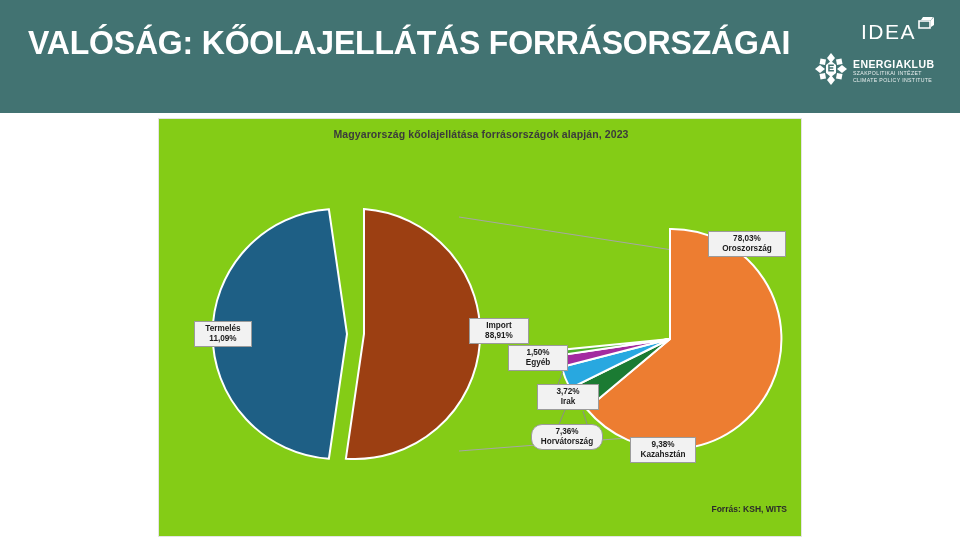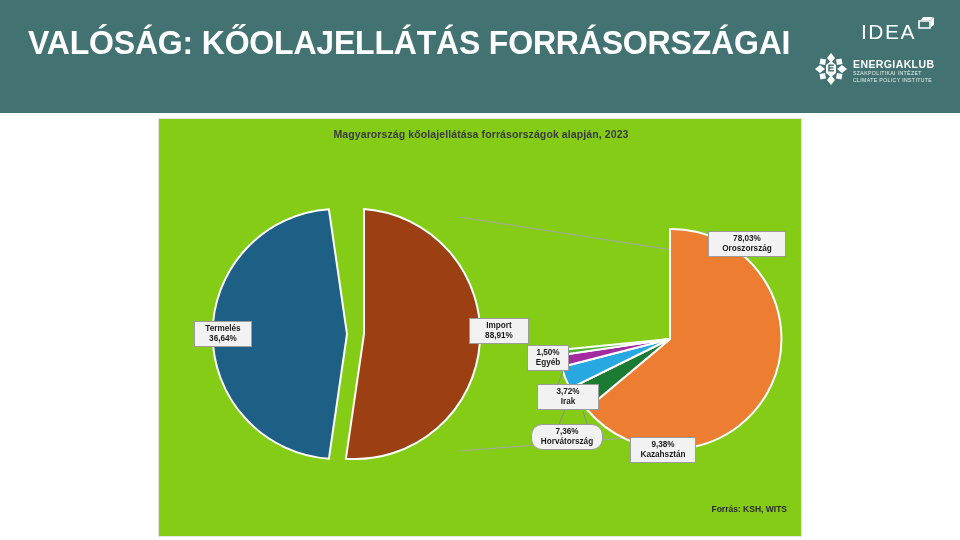--- a/index.html
+++ b/index.html
@@ -233,34 +233,34 @@
       <line x1="320" y1="218" x2="312" y2="214"></line>
       <line x1="401" y1="234" x2="390" y2="236"></line>
       <line x1="404" y1="252" x2="398" y2="268"></line>
       <line x1="414" y1="272" x2="398" y2="310"></line>
       <line x1="424" y1="292" x2="432" y2="318"></line>
     </g>
   </svg>
 
   <div class="callout" style="left:3px; top:202px; width:58px;margin-left:32px;">
     <div>Termelés</div>
-    <div>36,64%</div>
+    <div>11,09%</div>
   </div>
 
   <div class="callout" style="left:310px; top:199px; width:60px;">
     <div>Import</div>
     <div>88,91%</div>
   </div>
 
   <div class="callout" style="left:549px; top:112px; width:78px;">
     <div>78,03%</div>
     <div>Oroszország</div>
   </div>
 
-  <div class="callout" style="left:368px; top:226px; width:42px;">
+  <div class="callout" style="left:349px; top:226px; width:60px;">
     <div>1,50%</div>
     <div>Egyéb</div>
   </div>
 
   <div class="callout" style="left:378px; top:265px; width:62px;">
     <div>3,72%</div>
     <div>Irak</div>
   </div>
 
   <div class="callout" style="left:372px; top:305px; width:72px;border-radius:11px;">

